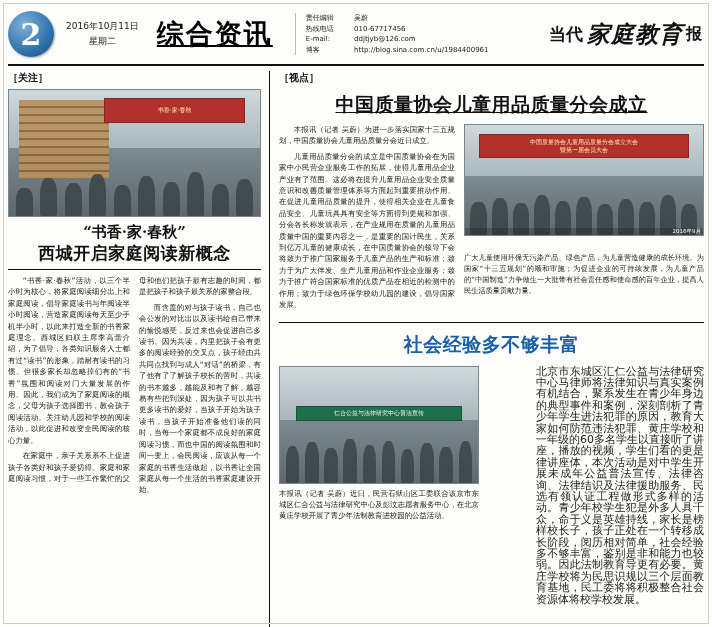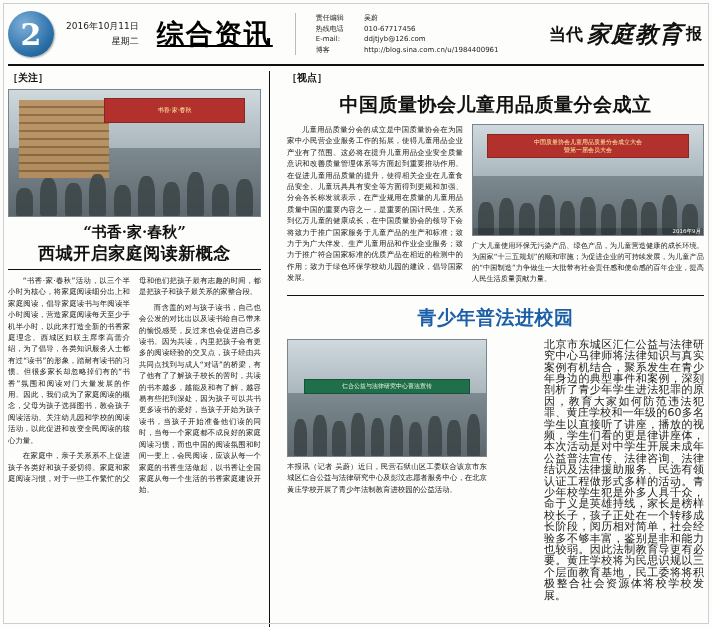--- a/index.html
+++ b/index.html
@@ -44,42 +44,42 @@
     align-items: center;
     justify-content: center;
     font-family: "DejaVu Serif", "Liberation Serif", serif;
     box-shadow: 1px 1px 2px rgba(0,0,0,.35);
     flex: 0 0 auto;
   }
   .date-block {
     margin-left: 12px;
     font-size: 9px;
     line-height: 15px;
-    text-align: right;
+    text-align: center;
     color: #222;
     flex: 0 0 auto;
   }
   .section-title {
     flex: 0 0 auto;
     margin-left: 18px;
     font-family: "DejaVu Serif", "Liberation Serif", serif;
     font-size: 27px;
     font-weight: bold;
     letter-spacing: 2px;
     color: #000;
     text-decoration: underline;
   }
   .contact-block {
     flex: 0 0 auto;
     margin-left: 22px;
     font-size: 7px;
     line-height: 10.5px;
     color: #222;
     border-left: 1px solid #bbb;
-    padding-left: 20px;
+    padding-left: 10px;
   }
   .contact-row { white-space: nowrap; }
   .contact-row .k { display: inline-block; min-width: 46px; }
   .nameplate {
     margin-left: auto;
     display: flex;
     align-items: center;
     flex: 0 0 auto;
     padding-right: 2px;
   }
@@ -101,21 +101,20 @@
     font-size: 16px;
     font-weight: bold;
     margin-left: 3px;
   }
 
   
   .body-grid {
     display: flex;
     height: 556px;
     margin-top: 5px;
-    gap: 8px;
   }
   .col-left {
     width: 262px;
     flex: 0 0 262px;
     padding-right: 8px;
     border-right: 1px solid #111;
     box-sizing: border-box;
     display: flex;
     flex-direction: column;
   }
@@ -247,20 +246,21 @@
   p.para { margin: 0 0 4px 0; text-indent: 2em; }
 
   
   .headline-2 {
     font-family: "DejaVu Serif", "Liberation Serif", serif;
     font-weight: bold;
     font-size: 19px;
     text-align: center;
     margin: 3px 0 6px;
     letter-spacing: .5px;
+    text-decoration: underline;
   }
   .headline-3 {
     font-family: "DejaVu Serif", "Liberation Serif", serif;
     font-weight: bold;
     font-size: 19px;
     text-align: center;
     color: #1b5fa8;
     margin: 4px 0 6px;
     letter-spacing: .5px;
   }
@@ -277,21 +277,21 @@
     color: #1a1a1a;
   }
   .story2-figure {
     flex: 1 1 auto;
     display: flex;
     flex-direction: column;
   }
   .fig-caption {
     font-size: 7.2px;
     line-height: 11px;
-    margin-top: 4px;
+    margin-top: 16px;
     text-align: justify;
     color: #1a1a1a;
   }
   .story3-body {
     display: flex;
     gap: 9px;
     margin-top: 2px;
   }
   .story3-left {
     width: 200px;
@@ -397,20 +397,21 @@
       </div>
     </div>
 
     <div class="col-right">
       <div class="kicker">［视点］</div>
 
       <div class="headline-2">中国质量协会儿童用品质量分会成立</div>
 
       <div class="story2-body">
         <div class="story2-text">
+          <p class="para">本报讯（记者 吴蔚）为进一步落实国家十三五规划，中国质量协会儿童用品质量分会近日成立。</p>
           <p class="para">儿童用品质量分会的成立是中国质量协会在为国家中小民营企业服务工作的拓展，使得儿童用品企业产业有了范围。这必将在提升儿童用品企业安全质量意识和改善质量管理体系等方面起到重要推动作用。在促进儿童用品质量的提升，使得相关企业在儿童食品安全、儿童玩具具有安全等方面得到更规和加强、分会各长称发就表示，在产业规用在质量的儿童用品质量中国的重要内容之一，是重要的国计民生，关系到亿万儿童的健康成长，在中国质量协会的领导下会将致力于推广国家服务于儿童产品的生产和标准；致力于为广大伴发、生产儿童用品和作业企业服务；致力于推广符合国家标准的优质产品在相近的检测中的作用；致力于绿色环保学校幼儿园的建设，倡导国家发展。</p>
         </div>
         <div class="story2-figure">
           <div class="photo" style="height:112px;">
             <div class="sky"></div>
             <div class="ground"></div>
             <div class="banner-red" style="left:6%;width:88%;top:8%;height:22%;white-space:pre-line;">中国质量协会儿童用品质量分会成立大会
 暨第一届会员大会</div>
             <div class="people">
               <i style="height:52%"></i>
@@ -426,21 +427,21 @@
                 <i style="height:49%"></i>
             </div>
             <div class="caption-strip">2016年9月</div>
           </div>
           <div class="fig-caption">广大儿童使用环保无污染产品、绿色产品，为儿童营造健康的成长环境。为国家“十三五规划”的顺和审施；为促进企业的可持续发展，为儿童产品的“中国制造”力争做生一大批带有社会责任感和使命感的百年企业，提高人民生活质量贡献力量。</div>
         </div>
       </div>
 
       <div class="hr-block"></div>
 
-      <div class="headline-3">青少年普法进校园</div>
+      <div class="headline-3">社会经验多不够丰富</div>
 
       <div class="story3-body">
         <div class="story3-left">
           <div class="photo" style="height:118px;">
             <div class="sky"></div>
             <div class="ground"></div>
             <div class="banner-green" style="top:34%;bottom:auto;">仁合公益与法律研究中心普法宣传</div>
             <div class="people">
               <i style="height:55%"></i>
                 <i style="height:60%"></i>

